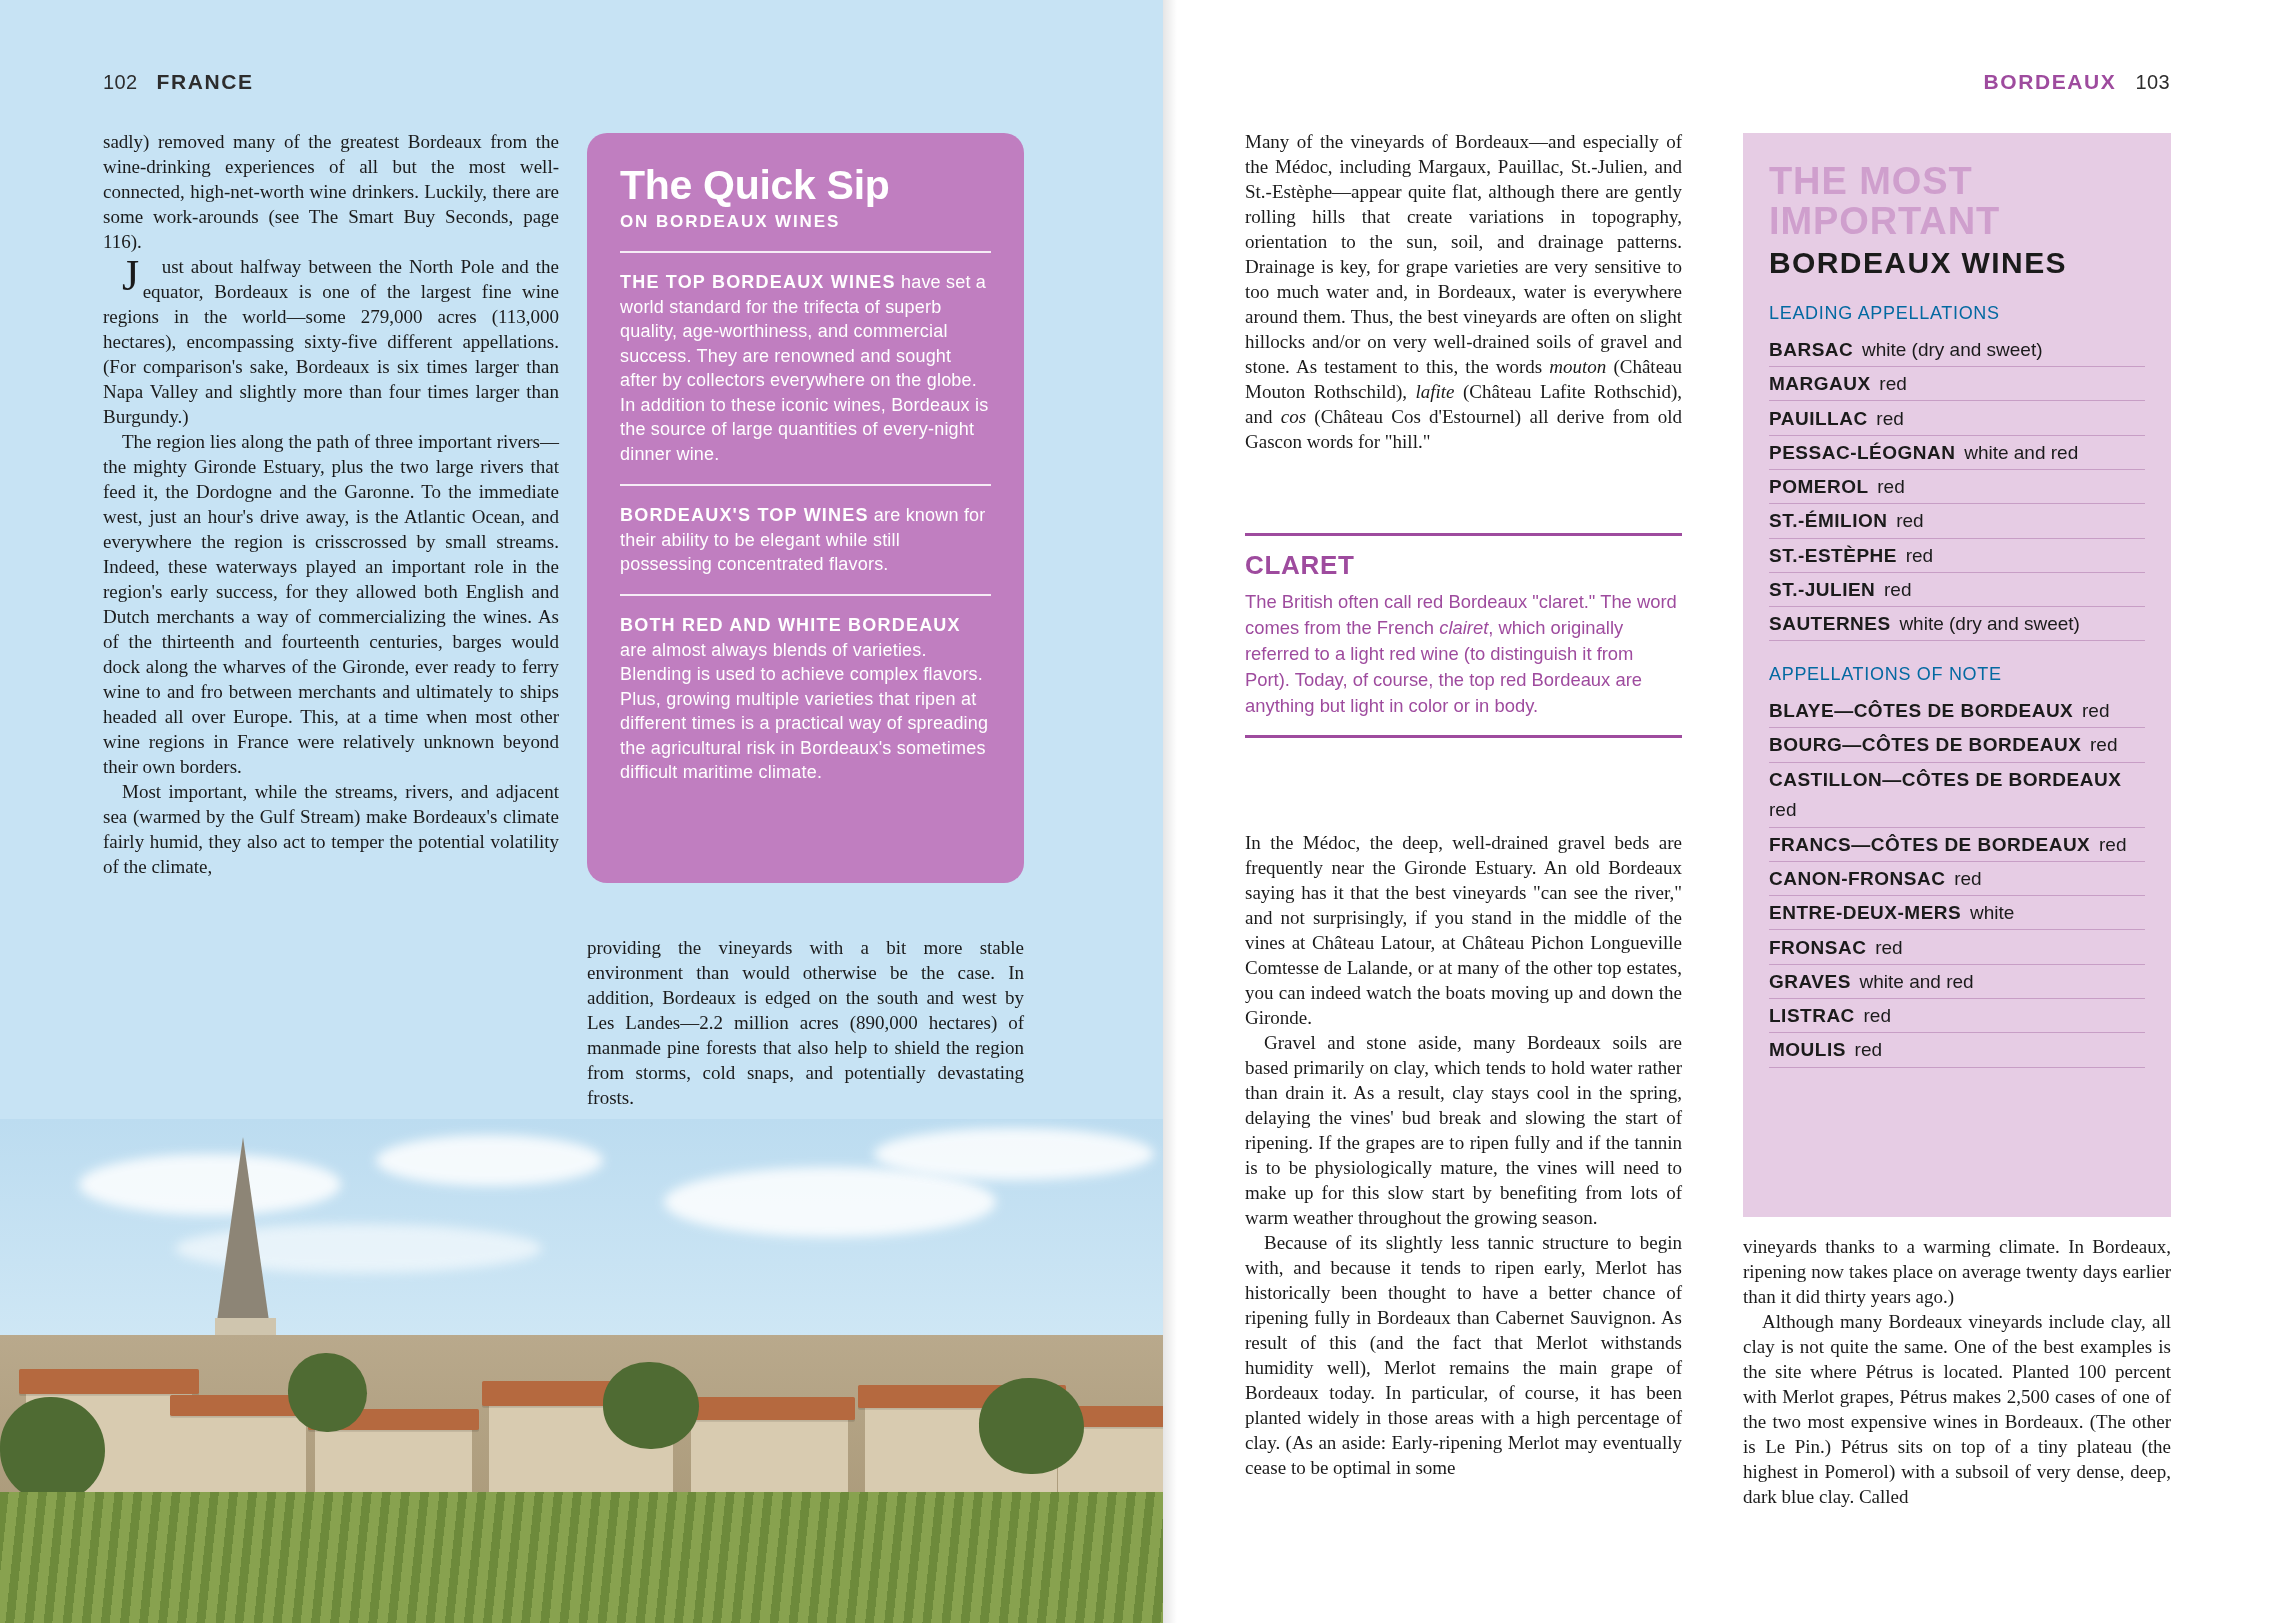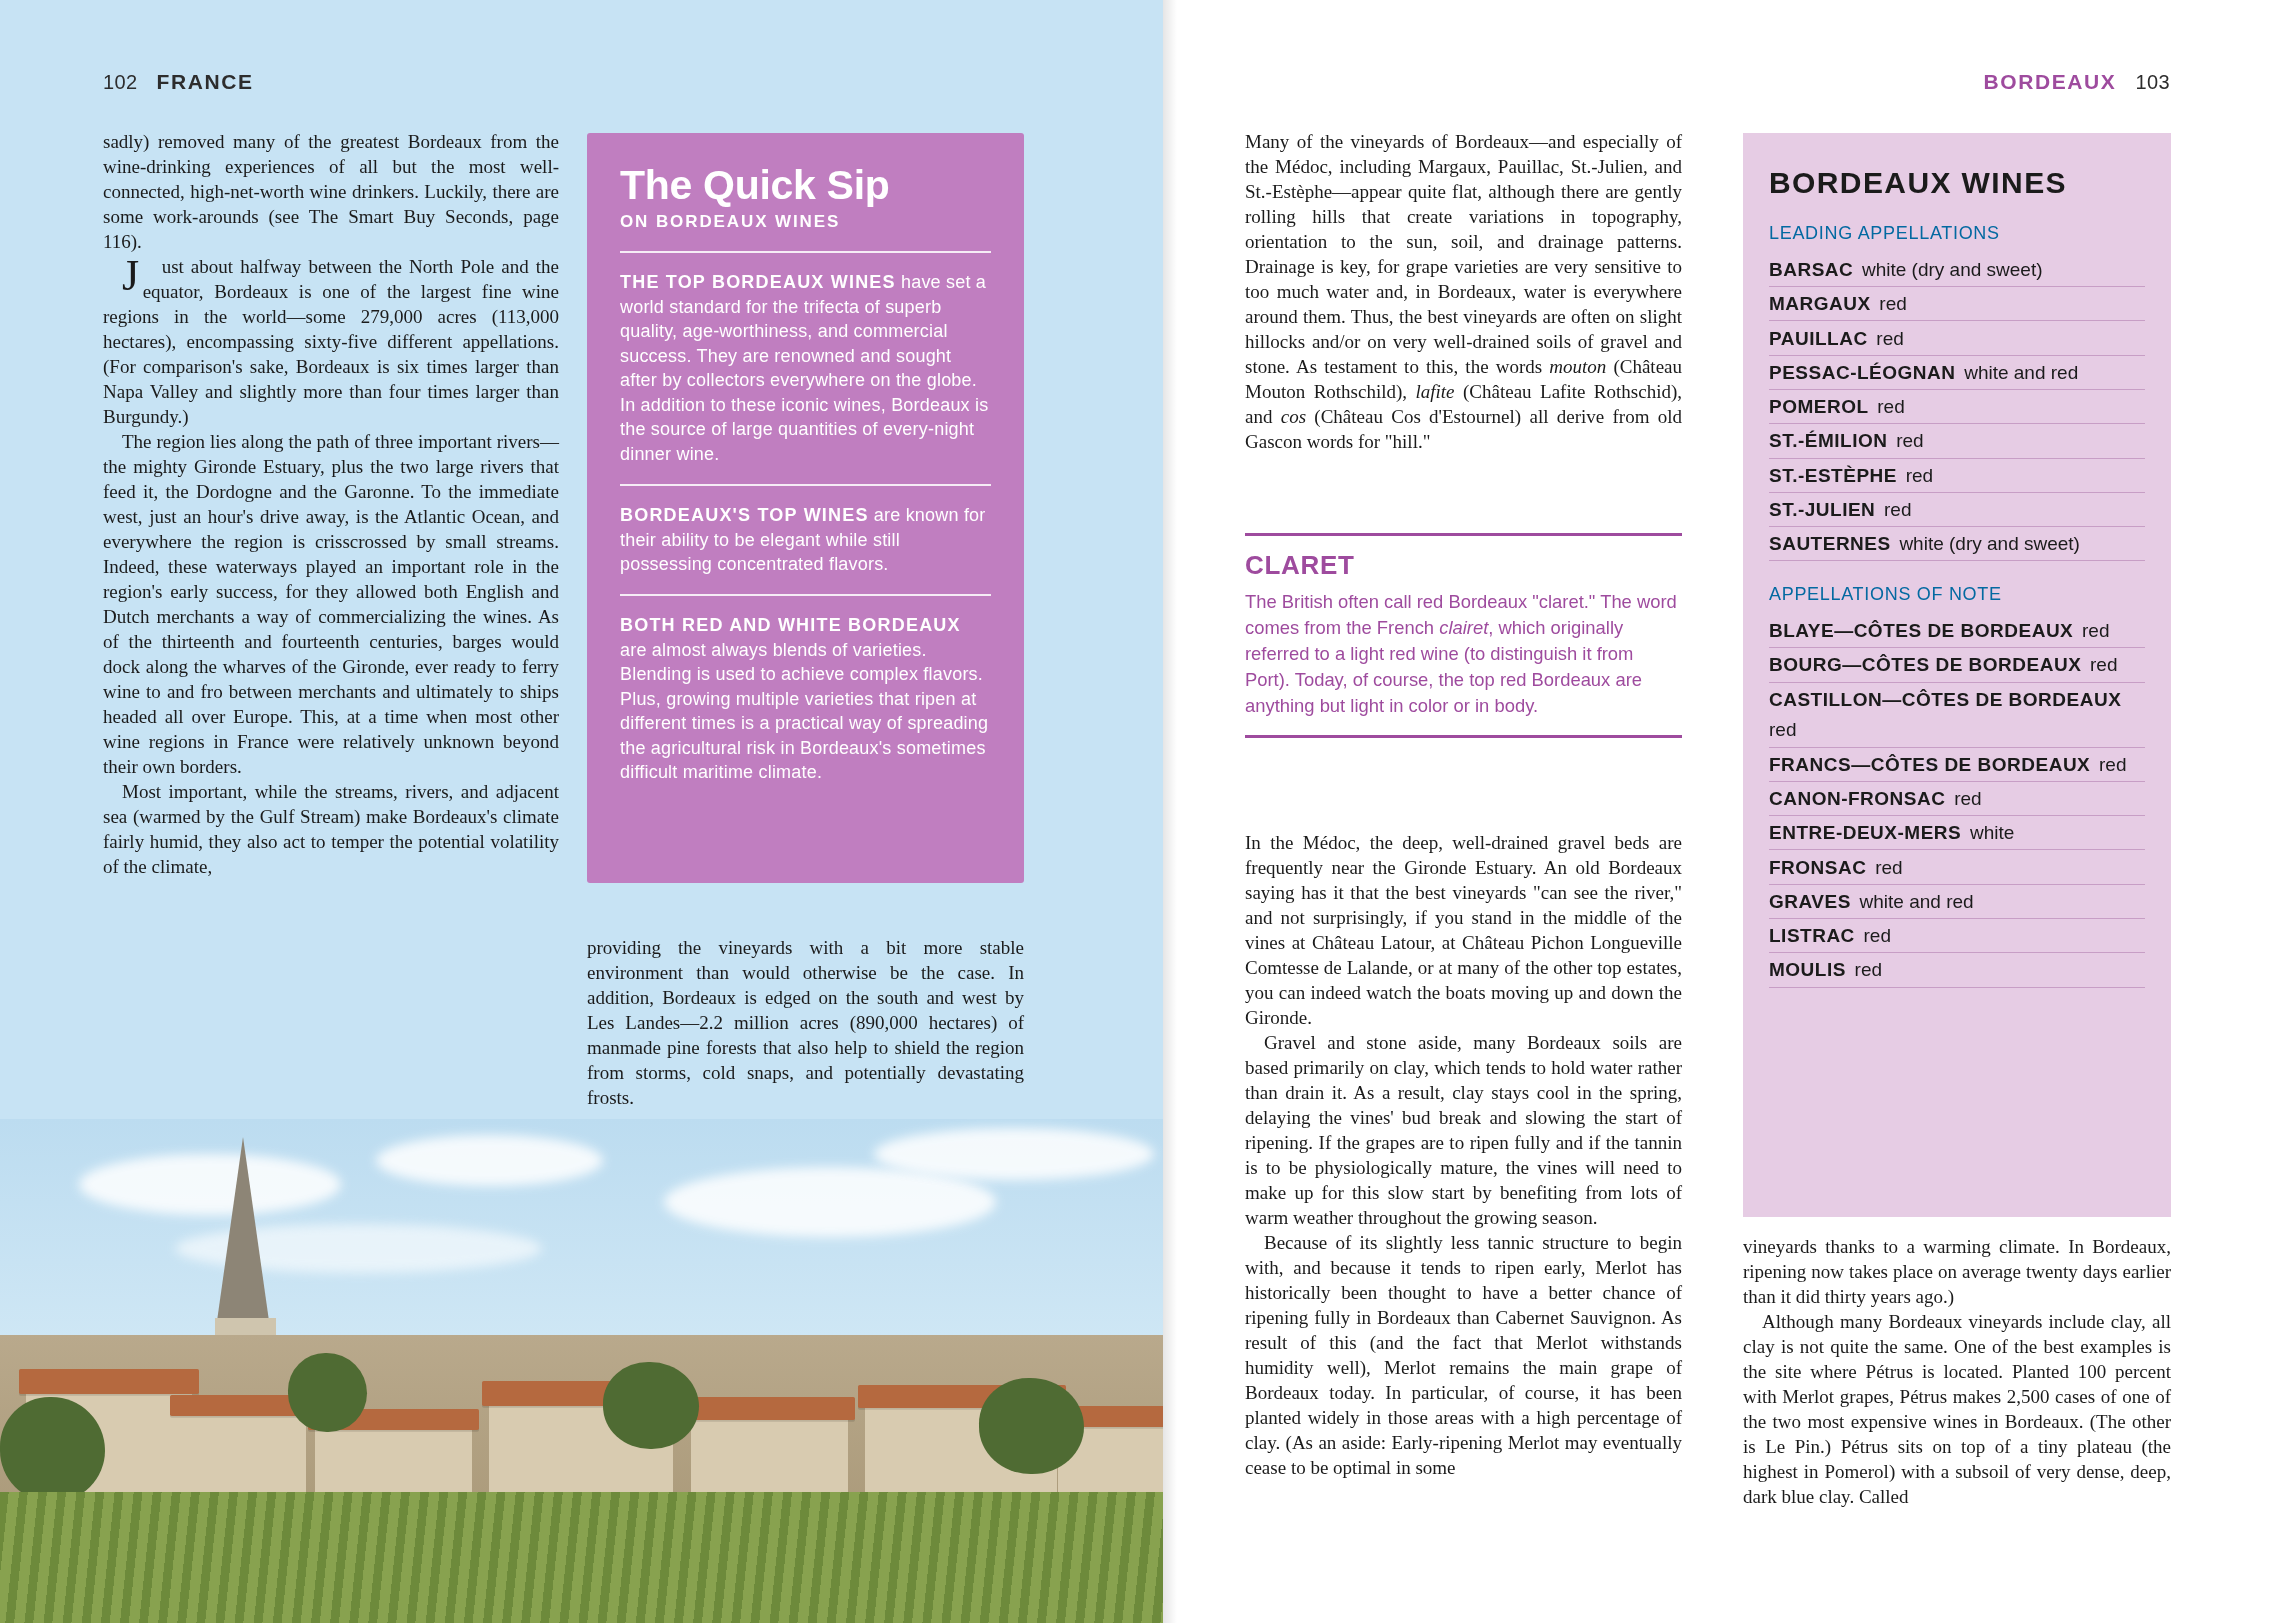--- a/index.html
+++ b/index.html
@@ -77,21 +77,21 @@
     font-weight: 400;
   }
 
   
   #l-col1 { left: 103px; top: 129px; width: 456px; }
 
   
   .quicksip {
     position: absolute; left: 587px; top: 133px; width: 437px; height: 750px;
     background: #c07ec0;
-    border-radius: 3px;
+    border-radius: 20px;
     padding: 30px 33px 24.5px 33px;
     color: #ffffff;
   }
   .quicksip h3 {
     font-family: "Liberation Sans", sans-serif;
     font-weight: 700;
     font-size: 41px;
     line-height: 44px;
     margin: 0 0 5.2px 0;
     letter-spacing: -0.3px;
@@ -310,20 +310,24 @@
     <div class="rule-bottom"></div>
   </div>
 
   <div class="body-col" id="r-col1b">
     <p>In the Médoc, the deep, well-drained gravel beds are frequently near the Gironde Estuary. An old Bordeaux saying has it that the best vineyards "can see the river," and not surprisingly, if you stand in the middle of the vines at Château Latour, at Château Pichon Longueville Comtesse de Lalande, or at many of the other top estates, you can indeed watch the boats moving up and down the Gironde.</p>
     <p>Gravel and stone aside, many Bordeaux soils are based primarily on clay, which tends to hold water rather than drain it. As a result, clay stays cool in the spring, delaying the vines' bud break and slowing the start of ripening. If the grapes are to ripen fully and if the tannin is to be physiologically mature, the vines will need to make up for this slow start by benefiting from lots of warm weather throughout the growing season.</p>
     <p>Because of its slightly less tannic structure to begin with, and because it tends to ripen early, Merlot has historically been thought to have a better chance of ripening fully in Bordeaux than Cabernet Sauvignon. As result of this (and the fact that Merlot withstands humidity well), Merlot remains the main grape of Bordeaux today. In particular, of course, it has been planted widely in those areas with a high percentage of clay. (As an aside: Early-ripening Merlot may eventually cease to be optimal in some</p>
   </div>
 
   <div class="important">
+    <h3>
+      <span>THE MOST</span><br>
+      <span>IMPORTANT</span>
+    </h3>
     <div class="imp-sub">BORDEAUX WINES</div>
 
     <div class="imp-group-title">LEADING APPELLATIONS</div>
 
     <div class="imp-row">
         <span class="nm">BARSAC</span>
         <span class="ty">white  (dry and sweet)</span>
       </div>
     <div class="imp-row">
         <span class="nm">MARGAUX</span>

